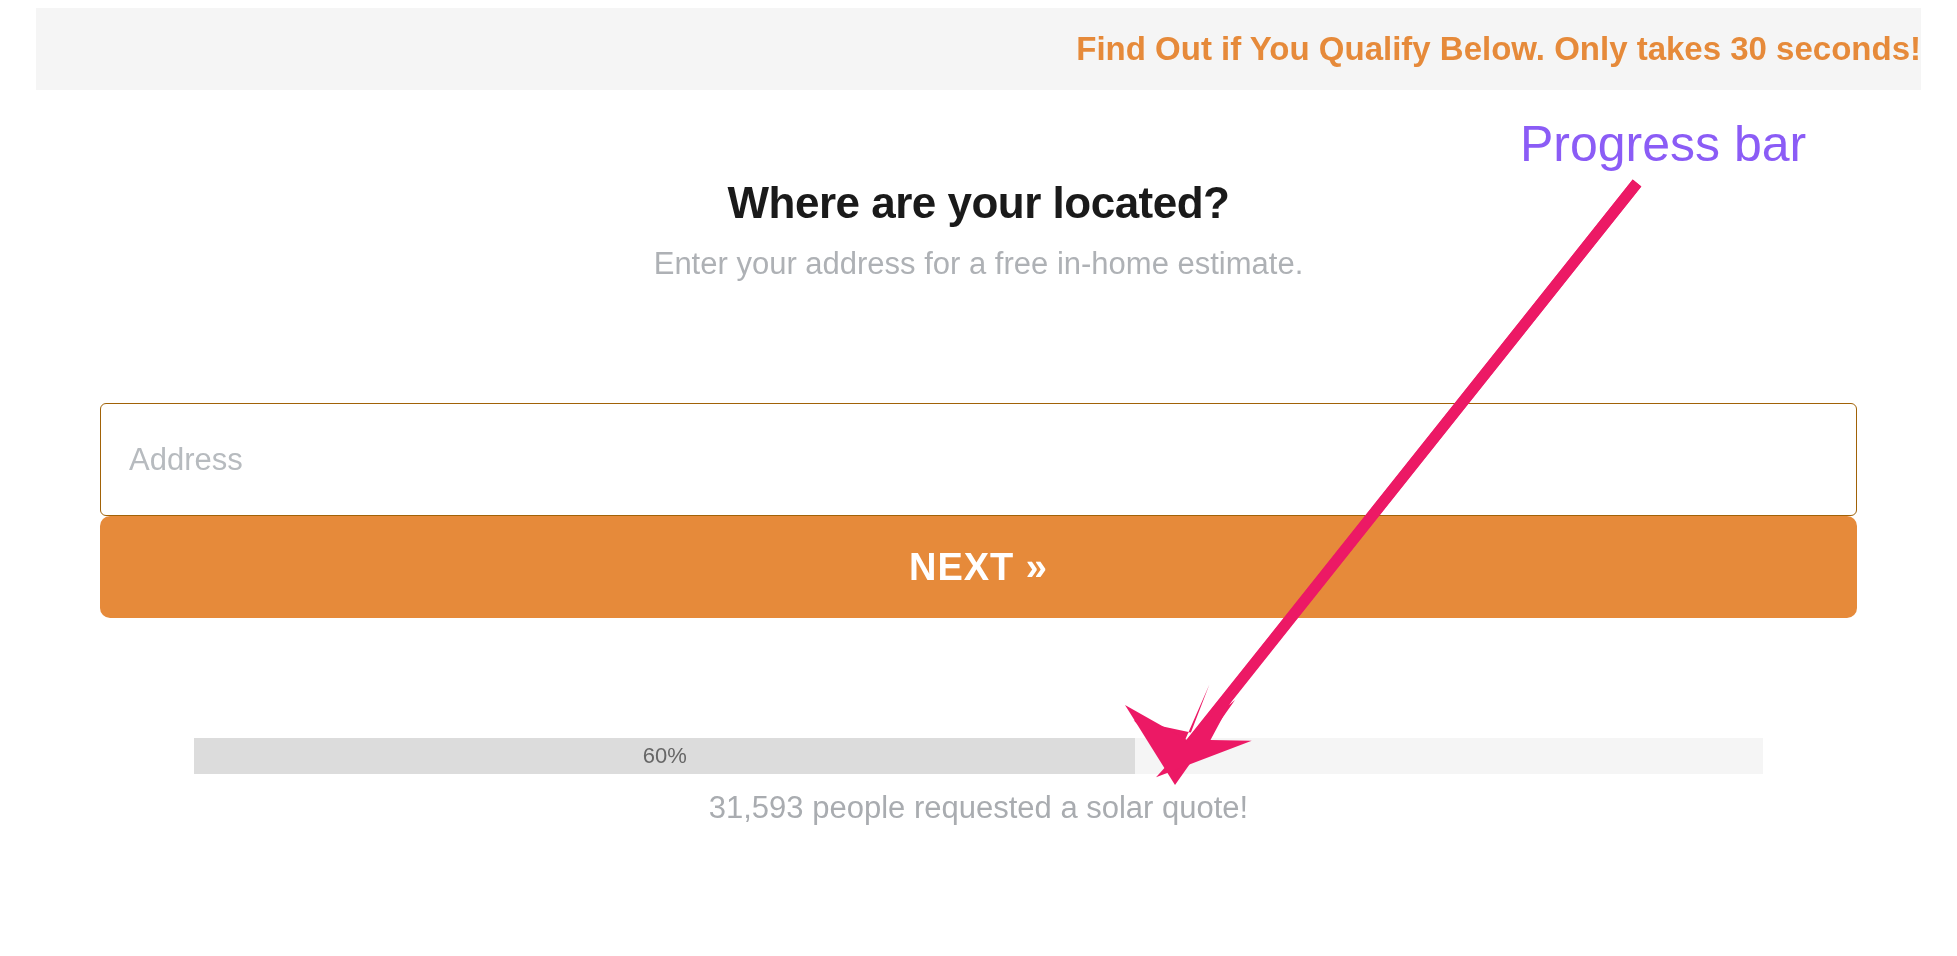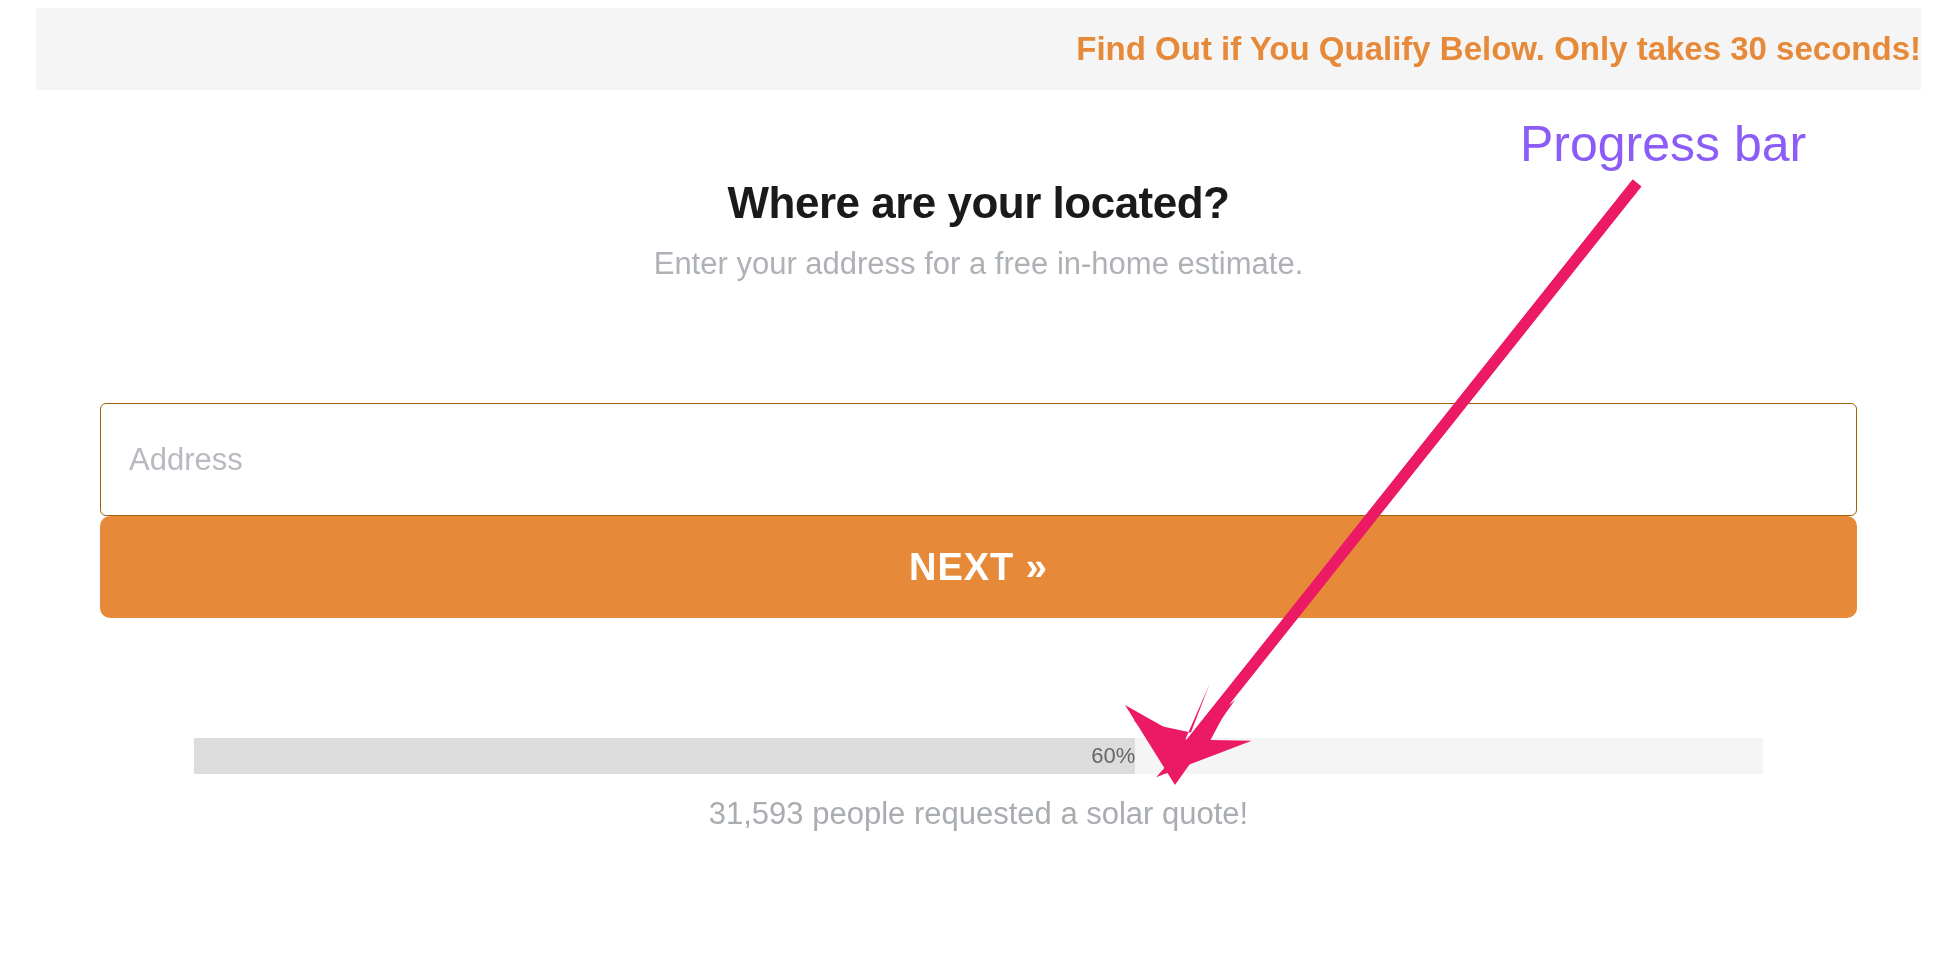--- a/index.html
+++ b/index.html
@@ -77,31 +77,31 @@
     }
     .progress-track {
       width: 100%;
       height: 36px;
       background: #f5f5f5;
       position: relative;
     }
     .progress-fill {
       height: 100%;
       background: #dcdcdc;
-      text-align: right;
+      text-align: center;
       line-height: 36px;
       padding-right: 0;
       color: #666;
       font-size: 22px;
     }
     .stats-text {
       text-align: center;
       color: #a9acb0;
       font-size: 31px;
-      margin-top: 22px;
+      margin-top: 16px;
       font-weight: 400;
     }
     .annotation-label {
       position: absolute;
       top: 115px;
       left: 1520px;
       color: #8b5cf6;
       font-size: 50px;
       font-weight: 400;
     }

